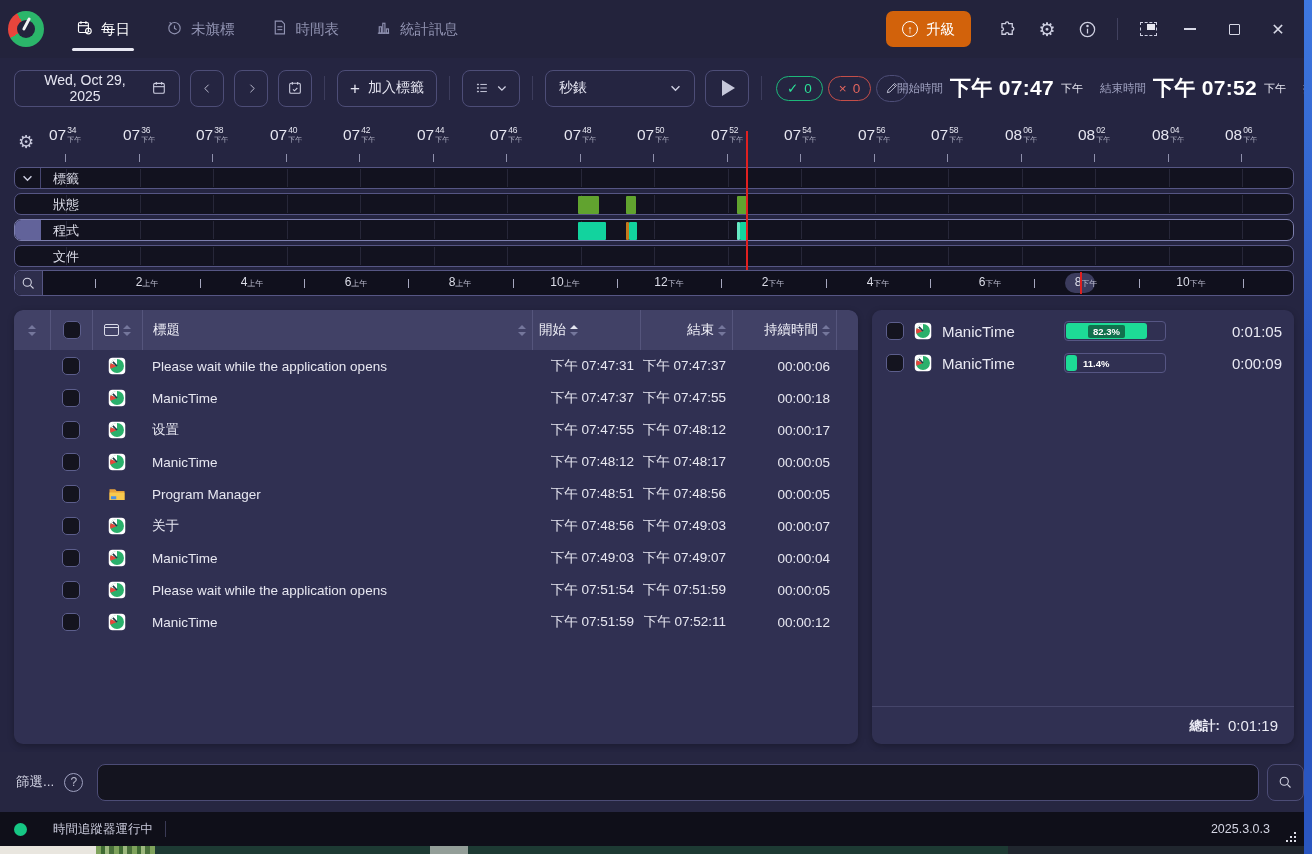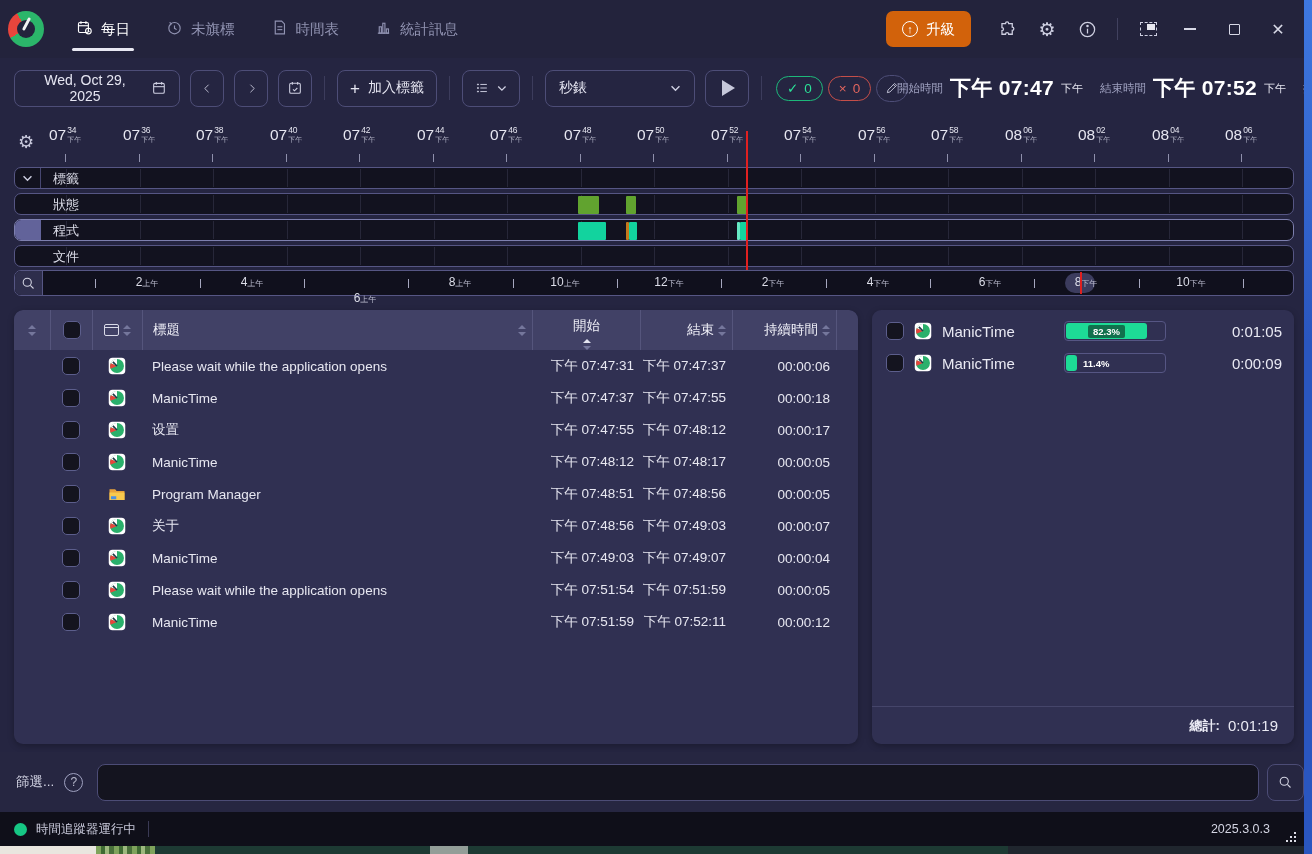--- a/index.html
+++ b/index.html
@@ -84,21 +84,21 @@
   .panel { position:absolute; top:10px; height:434px; background:#303052; border-radius:9px; box-shadow:0 2px 6px rgba(0,0,0,.25); overflow:hidden; }
   .tpanel { left:14px; width:844px; }
   .spanel { left:872px; width:422px; }
   .ghead { display:flex; align-items:stretch; height:40px; background:#414166; border-radius:9px 9px 0 0; font-size:13.5px; color:#f0f0f8; }
   .hc { display:flex; align-items:center; border-left:1px solid #55557c; padding:0 6px; }
   .hc:first-child { border-left:none; }
   .hc.c1 { width:36px; justify-content:center; }
   .hc.c2 { width:42px; justify-content:center; }
   .hc.c3 { width:50px; justify-content:center; gap:4px; }
   .hc.c4 { flex:1; justify-content:space-between; padding-left:10px; }
-  .hc.c5 { width:108px; justify-content:flex-end; gap:4px;flex-direction:column; }
+  .hc.c5 { width:108px; justify-content:flex-start; gap:4px; }
   .hc.c6 { width:92px; justify-content:flex-end; gap:4px; }
   .hc.c7 { width:104px; justify-content:flex-end; gap:4px; }
   .hc.c8 { width:22px; }
   .sc { display:flex; flex-direction:column; gap:3px; align-items:center; }
   .sc i { width:0; height:0; border-left:4px solid transparent; border-right:4px solid transparent; }
   .sc .u { border-bottom:4px solid #75779c; }
   .sc .d { border-top:4px solid #75779c; }
   .sc.active .u { border-bottom-color:#e4e5f0; }
   .winicon { width:15px; height:12px; border:1.5px solid #d9dae8; border-radius:2px; position:relative; }
   .winicon:before { content:""; position:absolute; left:0; right:0; top:1.5px; height:1.5px; background:#d9dae8; }
@@ -128,21 +128,21 @@
   .stotal .tv { font-size:15px; }
 
   
   .filterbar { position:absolute; left:0; top:752px; width:1304px; height:60px; display:flex; align-items:center; background:#262641; }
   .filterbar .flab { margin-left:16px; font-size:13.5px; color:#d3d4e4; }
   .qmark { width:19px; height:19px; border:1.4px solid #9fa1c0; border-radius:50%; color:#b9bacd; font-size:12px; display:flex; align-items:center; justify-content:center; margin-left:10px; }
   .finput { margin-left:14px; width:1162px; height:37px; background:#14141f; border:1px solid #4c4c76; border-radius:8px; color:#e9e9f3; font-size:14px; padding:0 12px; font-family:inherit; }
   .magbtn { margin-left:8px; width:37px; height:37px; border:1px solid #4c4c76; border-radius:8px; background:transparent; display:flex; align-items:center; justify-content:center; }
   .statusbar { position:absolute; left:0; top:812px; width:1304px; height:34px; background:#0f0f19; display:flex; align-items:center; }
   .sdot { width:13px; height:13px; border-radius:50%; background:#16c784; margin-left:14px; }
-  .stext { margin-left:9px; font-size:12.5px; color:#c9cadb; }
+  .stext { margin-left:26px; font-size:12.5px; color:#c9cadb; }
   .sbar-div { width:1px; height:16px; background:#3a3a55; margin-left:12px; }
   .ver { margin-left:auto; margin-right:34px; font-size:12.5px; color:#d3d4e2; }
   .grip { position:absolute; right:8px; bottom:4px; width:2px; height:2px; background:#dcdce6;
           box-shadow:0 -4px #dcdce6,0 -8px #dcdce6,-4px 0 #dcdce6,-8px 0 #dcdce6,-4px -4px #dcdce6; }
 
   
   .sliver { position:absolute; left:0; top:846px; width:1304px; height:8px; background:#1d3a33; }
   .sliver .s-light { position:absolute; left:0; width:155px; height:8px; background:#e9e6df; }
   .sliver .s-plant { position:absolute; left:96px; width:59px; height:8px; background:repeating-linear-gradient(90deg,#7fa35c 0 5px,#3f6b33 5px 9px,#9db97e 9px 13px,#49703a 13px 18px); }
   .sliver .s-gray { position:absolute; left:430px; width:38px; height:8px; background:#939e98; }
@@ -566,21 +566,21 @@
           <span class="stick" style="left: 498px;"></span>
           <span class="stick" style="left: 602px;"></span>
           <span class="stick" style="left: 706px;"></span>
           <span class="stick" style="left: 811px;"></span>
           <span class="stick" style="left: 915px;"></span>
           <span class="stick" style="left: 1019px;"></span>
           <span class="stick" style="left: 1124px;"></span>
           <span class="stick" style="left: 1228px;"></span>
           <span class="slab" style="left: 132px;">2<span class="p">上午</span></span>
           <span class="slab" style="left: 237px;">4<span class="p">上午</span></span>
-          <span class="slab" style="left: 350px; margin-top: 16px;">6<span class="p">上午</span></span>
+          <span class="slab" style="left: 341px;">6<span class="p">上午</span></span>
           <span class="slab" style="left: 445px;">8<span class="p">上午</span></span>
           <span class="slab" style="left: 550px;">10<span class="p">上午</span></span>
           <span class="slab" style="left: 654px;">12<span class="p">下午</span></span>
           <span class="slab" style="left: 758px;">2<span class="p">下午</span></span>
           <span class="slab" style="left: 863px;">4<span class="p">下午</span></span>
           <span class="slab" style="left: 975px;">6<span class="p">下午</span></span>
           <span class="slab" style="left: 1071px;">8<span class="p">下午</span></span>
           <span class="slab" style="left: 1176px;">10<span class="p">下午</span></span>
           <span class="scur" style="left: 1065px;"></span>
         </div>

